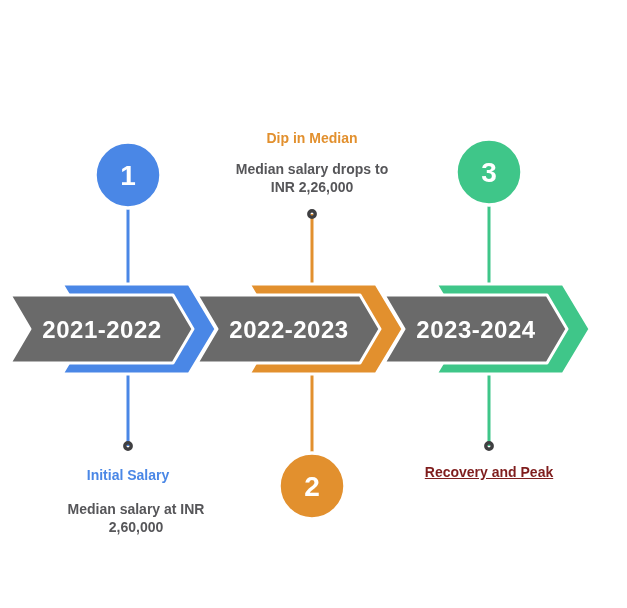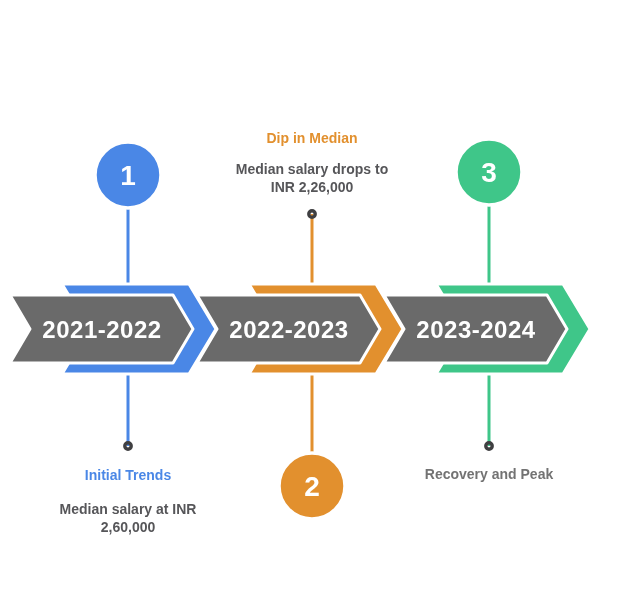--- a/index.html
+++ b/index.html
@@ -15,21 +15,21 @@
   .title{
     position:absolute;top:13px;left:0;width:627px;
     text-align:center;font-weight:bold;font-size:23px;line-height:31px;
     color:#58585b;letter-spacing:0.2px;
   }
   .callout{position:absolute;text-align:center;font-weight:bold;}
   .callout .heading{font-size:14px;}
   .callout .desc{color:#565659;font-size:14px;line-height:18px;margin-top:0;}
   .h-blue{color:#4a87e6;line-height:22px;}
   .h-orange{color:#e2902e;line-height:22px;}
-  .h-green{color:#737373;line-height:25px;}
+  .h-green{color:#7f1d1d;line-height:20px;text-decoration:underline;}
   .svg-year{
     font-family:"Liberation Sans", sans-serif;
     font-weight:bold;font-size:24px;fill:#ffffff;letter-spacing:0.5px;
   }
   .svg-num{
     font-family:"Liberation Sans", sans-serif;
     font-weight:bold;font-size:28px;fill:#ffffff;
   }
 </style>
 </head>
@@ -71,23 +71,23 @@
 
 
   <div class="callout" style="top:127px;left:212px;width:200px;">
     <div class="heading h-orange">Dip in Median</div>
   </div>
   <div class="callout" style="top:160px;left:233px;width:158px;">
     <div class="desc">Median salary drops to INR 2,26,000</div>
   </div>
 
   <div class="callout" style="top:464px;left:28px;width:200px;">
-    <div class="heading h-blue">Initial Trends</div>
+    <div class="heading h-blue">Initial Salary</div>
   </div>
-  <div class="callout" style="top:500px;left:44px;width:168px;">
+  <div class="callout" style="top:500px;left:52px;width:168px;">
     <div class="desc">Median salary at INR 2,60,000</div>
   </div>
 
   <div class="callout" style="top:462px;left:414px;width:150px;">
     <div class="heading h-green">Recovery and Peak</div>
   </div>
 
 </div>
 
 </body></html>

